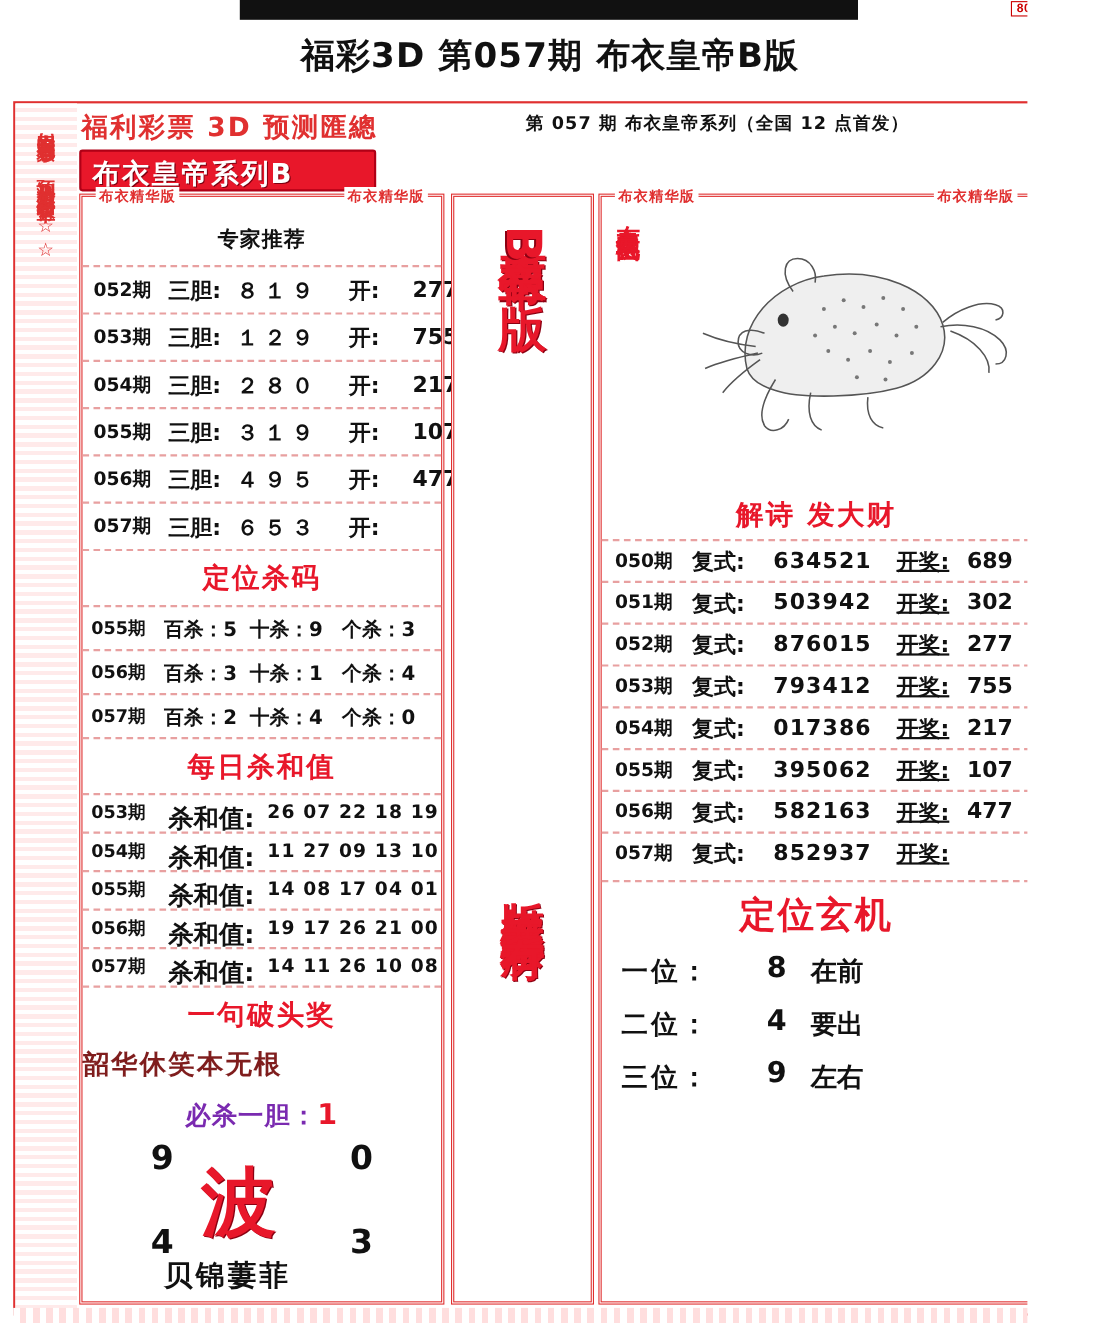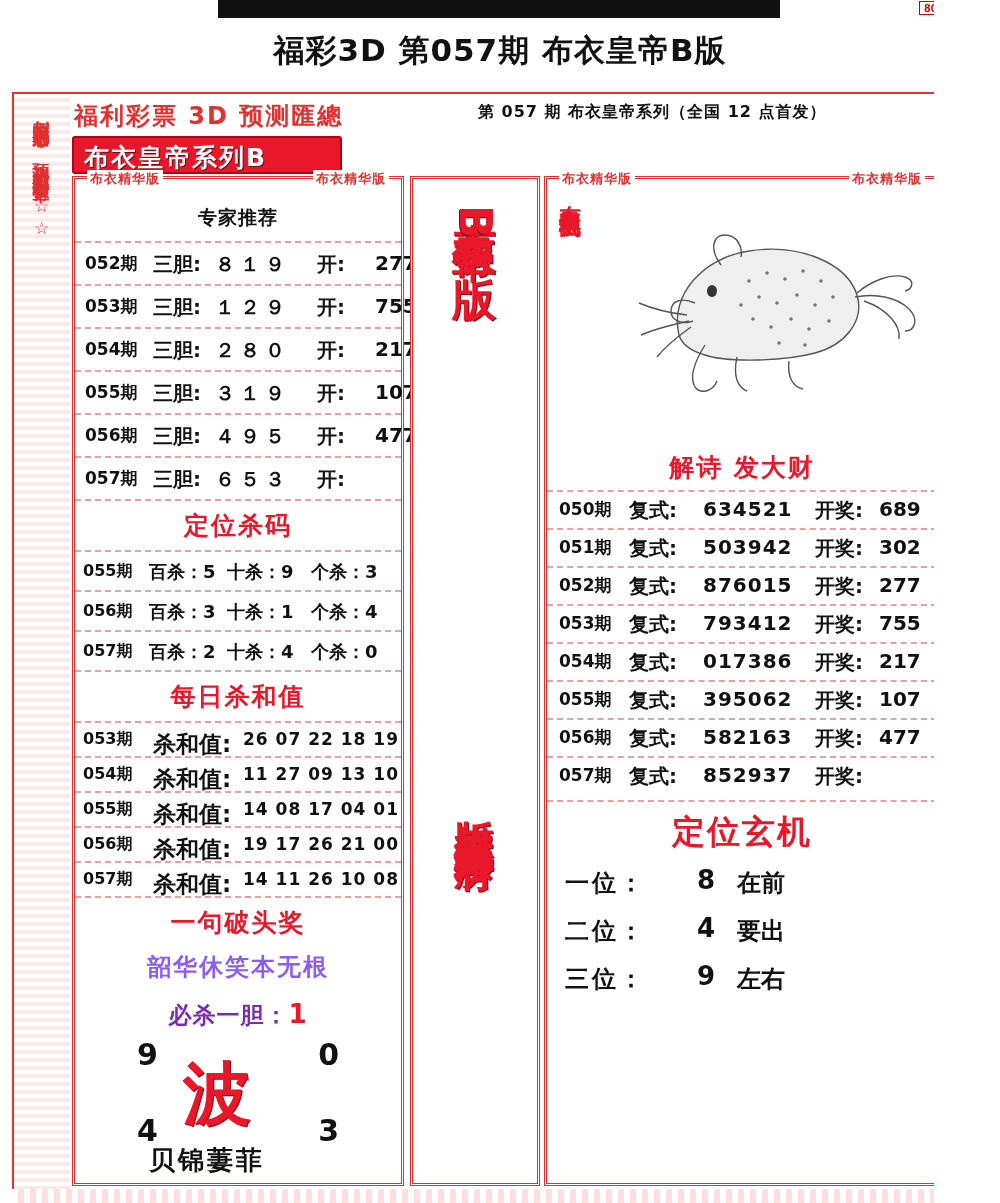--- a/index.html
+++ b/index.html
@@ -63,21 +63,21 @@
   .krow .q{position:absolute;left:8px;top:9px;font-weight:bold;font-size:16px;}
   .krow .a{position:absolute;left:74px;top:8px;font-weight:bold;}
   .krow .b{position:absolute;left:152px;top:8px;font-weight:bold;}
   .krow .c{position:absolute;left:236px;top:8px;font-weight:bold;}
 
   .srow{position:relative;height:33px;font-size:18px;color:#111;}
   .srow .q{position:absolute;left:8px;top:6px;font-weight:bold;font-size:16px;}
   .srow .k{position:absolute;left:78px;top:6px;font-weight:bold;font-size:23px;}
   .srow .v{position:absolute;left:168px;top:6px;font-weight:bold;font-size:17px;letter-spacing:1px;}
 
-  .poem{text-align:center;font-size:24px;font-weight:bold;color:#8b5cf6;letter-spacing:2px;}
+  .poem{font-size:24px;font-weight:bold;color:#7f1d1d;letter-spacing:2px;}
   .mustkill{text-align:center;font-size:23px;font-weight:bold;color:#7a2ab0;letter-spacing:1px;}
   .mustkill b{color:#e8172a;font-size:26px;}
 
   .bignum{position:absolute;font-size:30px;font-weight:bold;color:#111;}
   .bigword{position:absolute;font-size:68px;font-weight:bold;color:#e8172a;letter-spacing:4px;
       text-shadow:1px 1px 0 #8b0012;}
   .fourch{position:absolute;font-size:26px;font-weight:bold;color:#111;letter-spacing:3px;}
 
   
   .vtxt{position:absolute;left:50%;transform:translateX(-50%);writing-mode:vertical-rl;
@@ -88,21 +88,21 @@
   
   .rv{position:absolute;left:8px;top:8px;writing-mode:vertical-rl;font-size:22px;font-weight:bold;color:#e8172a;letter-spacing:2px;}
   .imgbox{position:absolute;left:62px;top:6px;width:320px;height:258px;background:#fff;}
   .lucky{text-align:center;font-size:25px;font-weight:bold;color:#e8172a;letter-spacing:2px;}
   .verse{font-size:21px;color:#111;line-height:31px;letter-spacing:1px;padding:0 8px;}
 
   .rrow{position:relative;height:36px;font-size:20px;color:#111;}
   .rrow .q{position:absolute;left:12px;top:6px;font-weight:bold;font-size:17px;}
   .rrow .k{position:absolute;left:82px;top:5px;font-weight:bold;}
   .rrow .v{position:absolute;left:156px;top:5px;font-weight:bold;letter-spacing:1px;}
-  .rrow .o{position:absolute;left:268px;top:5px;font-weight:bold;}
+  .rrow .o{position:absolute;left:268px;top:5px;font-weight:bold;text-decoration:underline;}
   .rrow .ov{position:absolute;left:332px;top:5px;font-weight:bold;}
 
   .prow{position:relative;height:48px;font-size:24px;color:#111;}
   .prow .p{position:absolute;left:18px;top:8px;font-weight:bold;letter-spacing:3px;}
   .prow .n{position:absolute;left:150px;top:6px;font-weight:bold;font-size:26px;}
   .prow .t{position:absolute;left:190px;top:8px;font-weight:bold;}
 
   .bottomstrip{position:absolute;left:12px;bottom:0;width:976px;height:14px;
      background:repeating-linear-gradient(90deg,#fff 0 6px,#ffdede 6px 12px);}
 </style>

